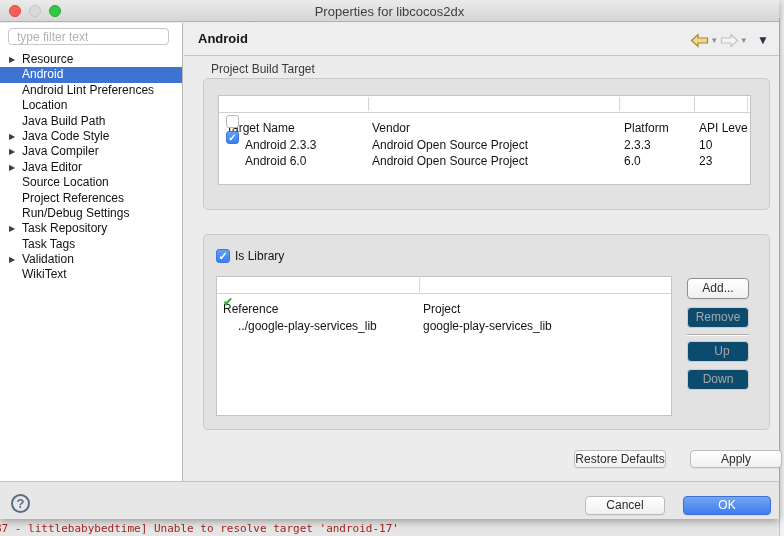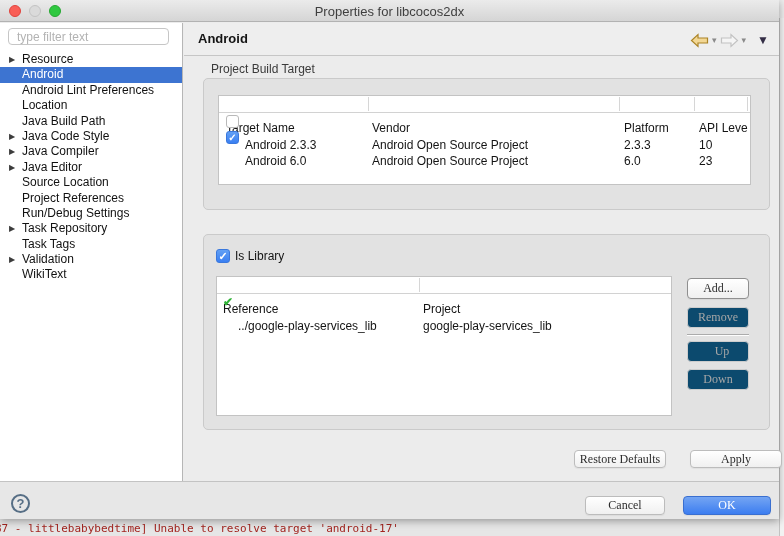--- a/index.html
+++ b/index.html
@@ -78,21 +78,21 @@
   .is-lib { position:absolute; left:216px; top:249px; height:15px; }
   .is-lib .cb2 { position:absolute; left:0; top:0; width:14px; height:14px; border-radius:3px;
                  background:linear-gradient(#62a0f4,#3a7ff2); border:1px solid #3a78dd; color:#fff;
                  text-align:center; font-size:11px; line-height:13px; font-weight:bold; }
   .is-lib .lbl { position:absolute; left:19px; top:0; font-size:12px; color:#141414; white-space:nowrap; }
 
   
   .btn { position:absolute; border-radius:4px; font-size:12px; color:#2d2d2d; text-align:center;
          background:linear-gradient(#ffffff,#f0f0f0); border:1px solid #bcbcbc;
          box-shadow:0 1px 1px rgba(0,0,0,.05); cursor:default;
-         font-family:Liberation Serif, serif; }
+         font-family:Liberation Sans, sans-serif; }
   .btn.disabled { background:#0c4a6e; border-color:#cdcdcd; color:#a7a7a7; box-shadow:none; }
   .btn-add    { left:687px; top:278px; width:62px; height:21px; line-height:19px; border-color:#8f8f8f; }
   .btn-remove { left:687px; top:307px; width:62px; height:21px; line-height:19px; }
   .btn-up     { left:687px; top:341px; width:62px; height:21px; line-height:19px;padding-left:8px; }
   .btn-down   { left:687px; top:369px; width:62px; height:21px; line-height:19px; }
   .btn-sep { position:absolute; left:687px; top:334px; width:62px; height:2px;
              border-top:1px solid #ababab; border-bottom:1px solid #fdfdfd; }
 
   .btn-restore { left:574px; top:450px; width:92px; height:18px; line-height:16px; }
   .btn-apply   { left:690px; top:450px; width:92px; height:18px; line-height:16px; }

